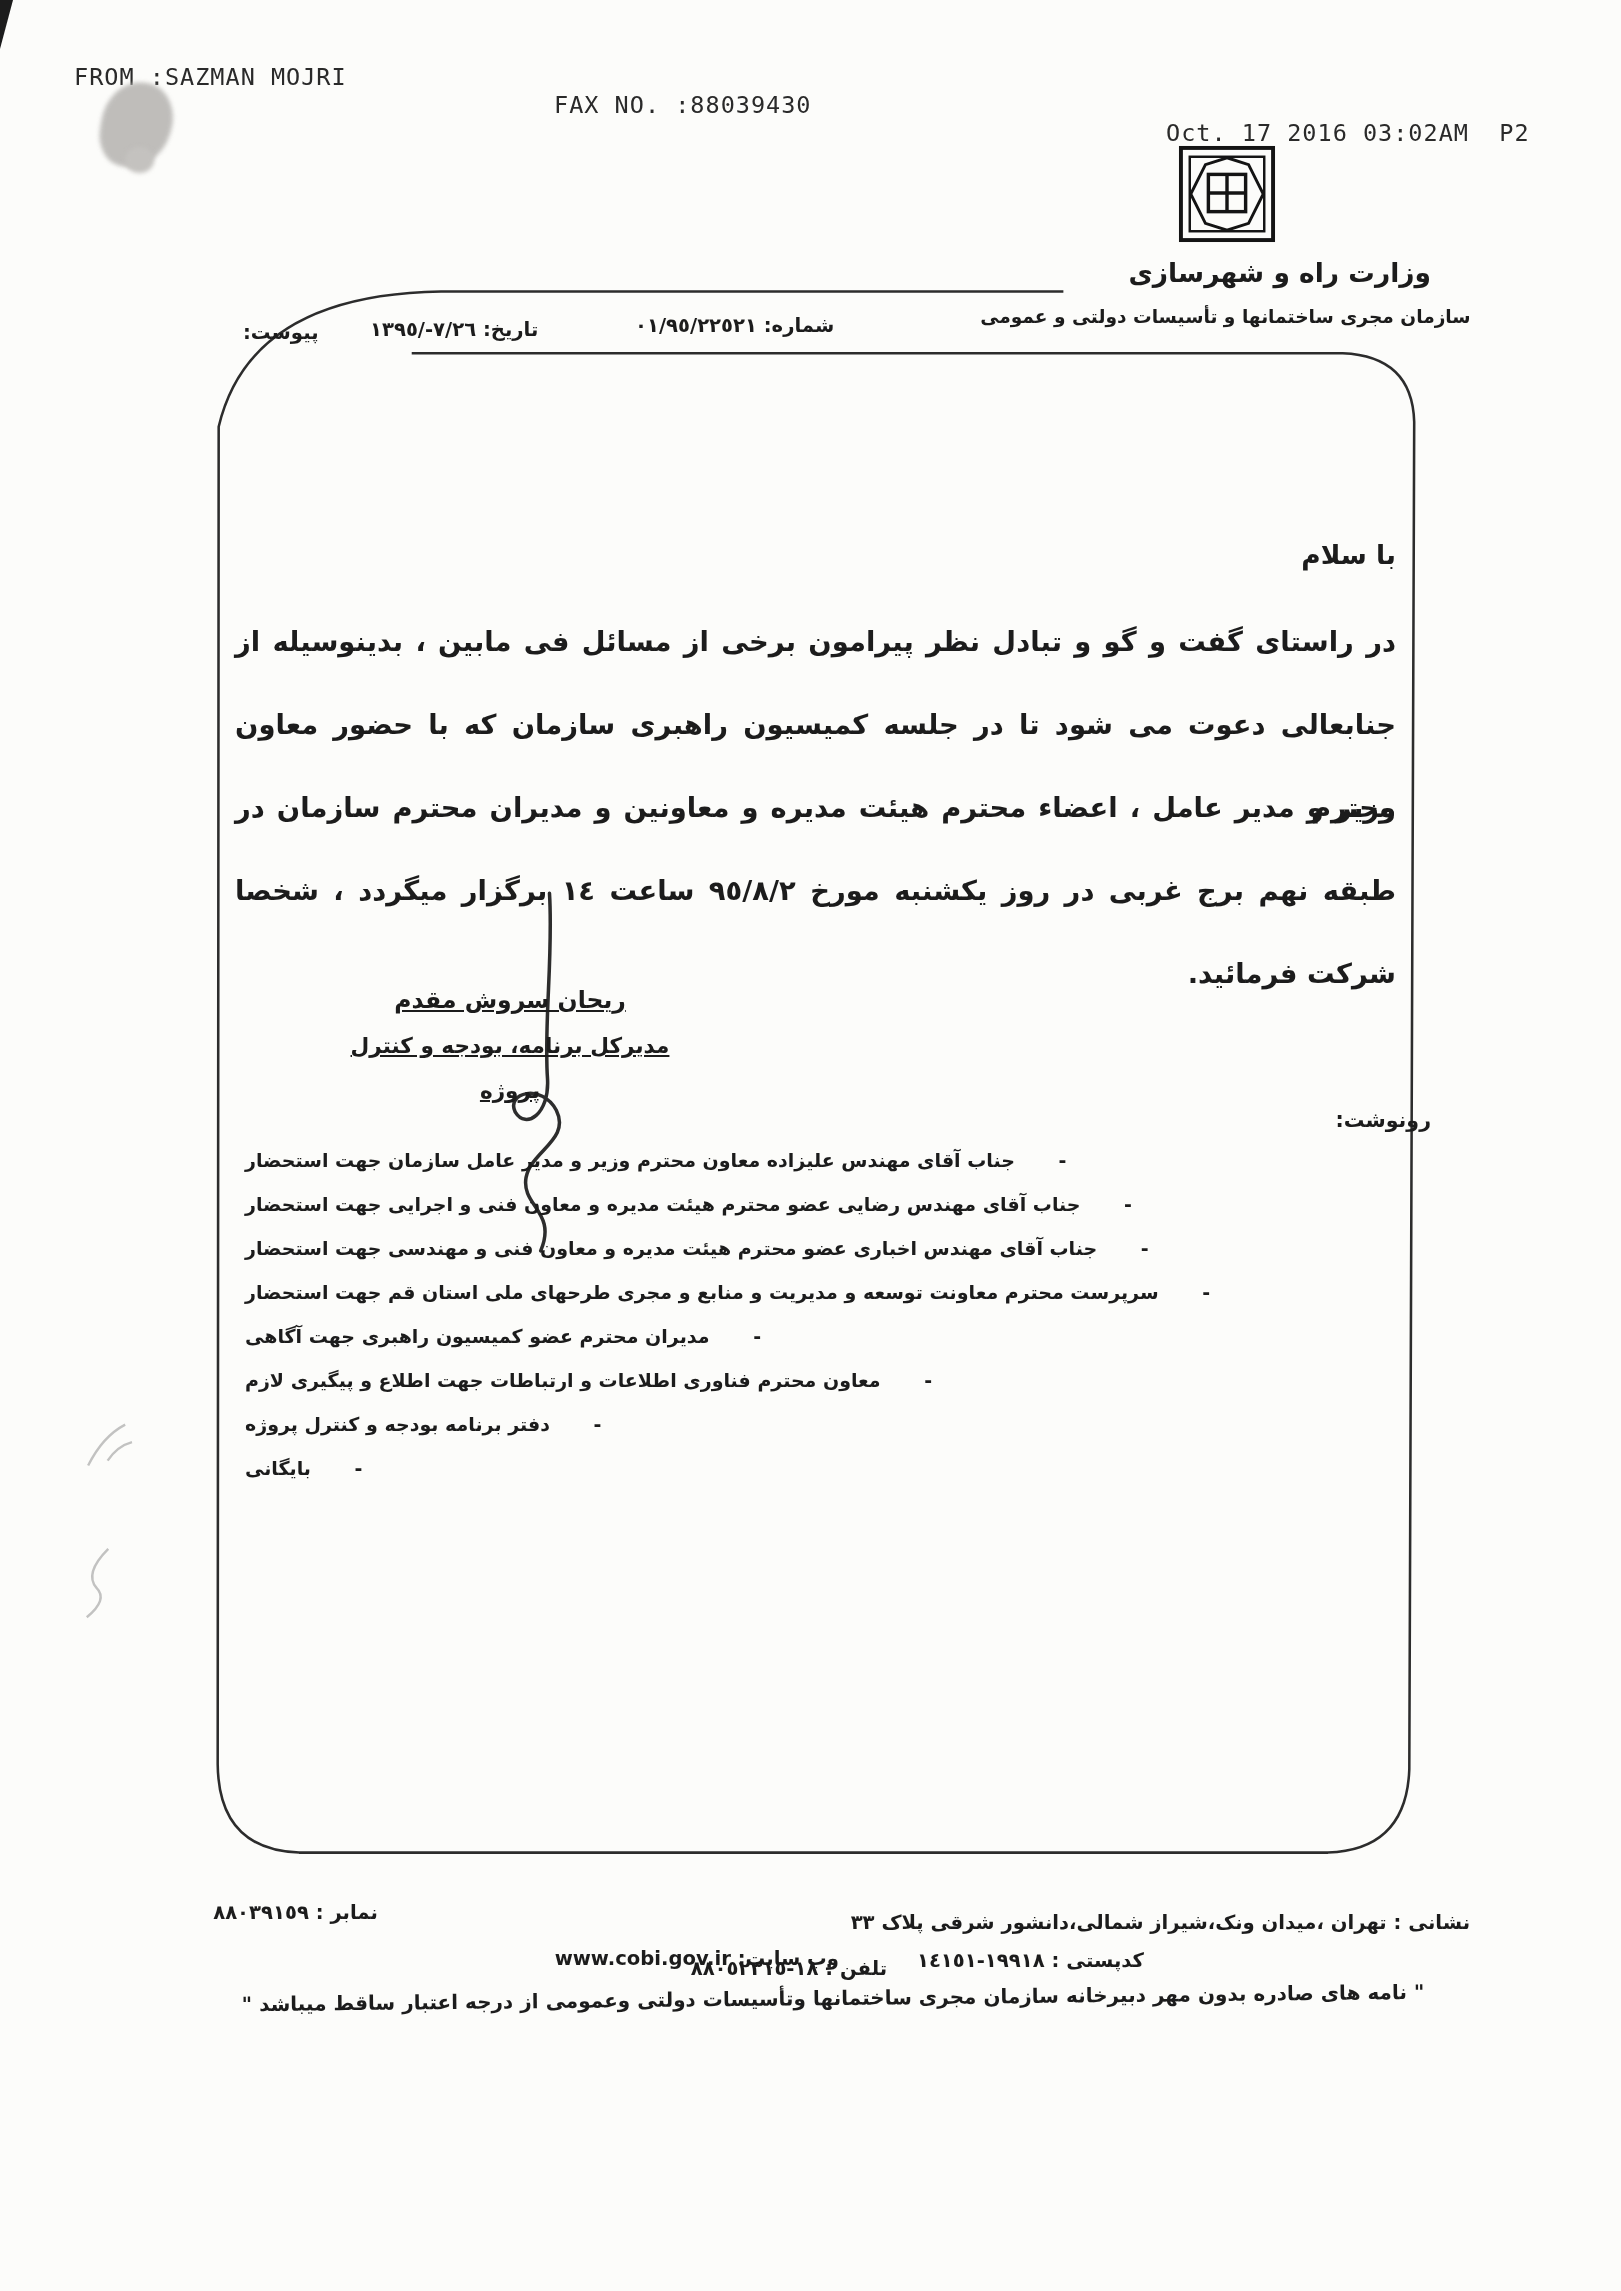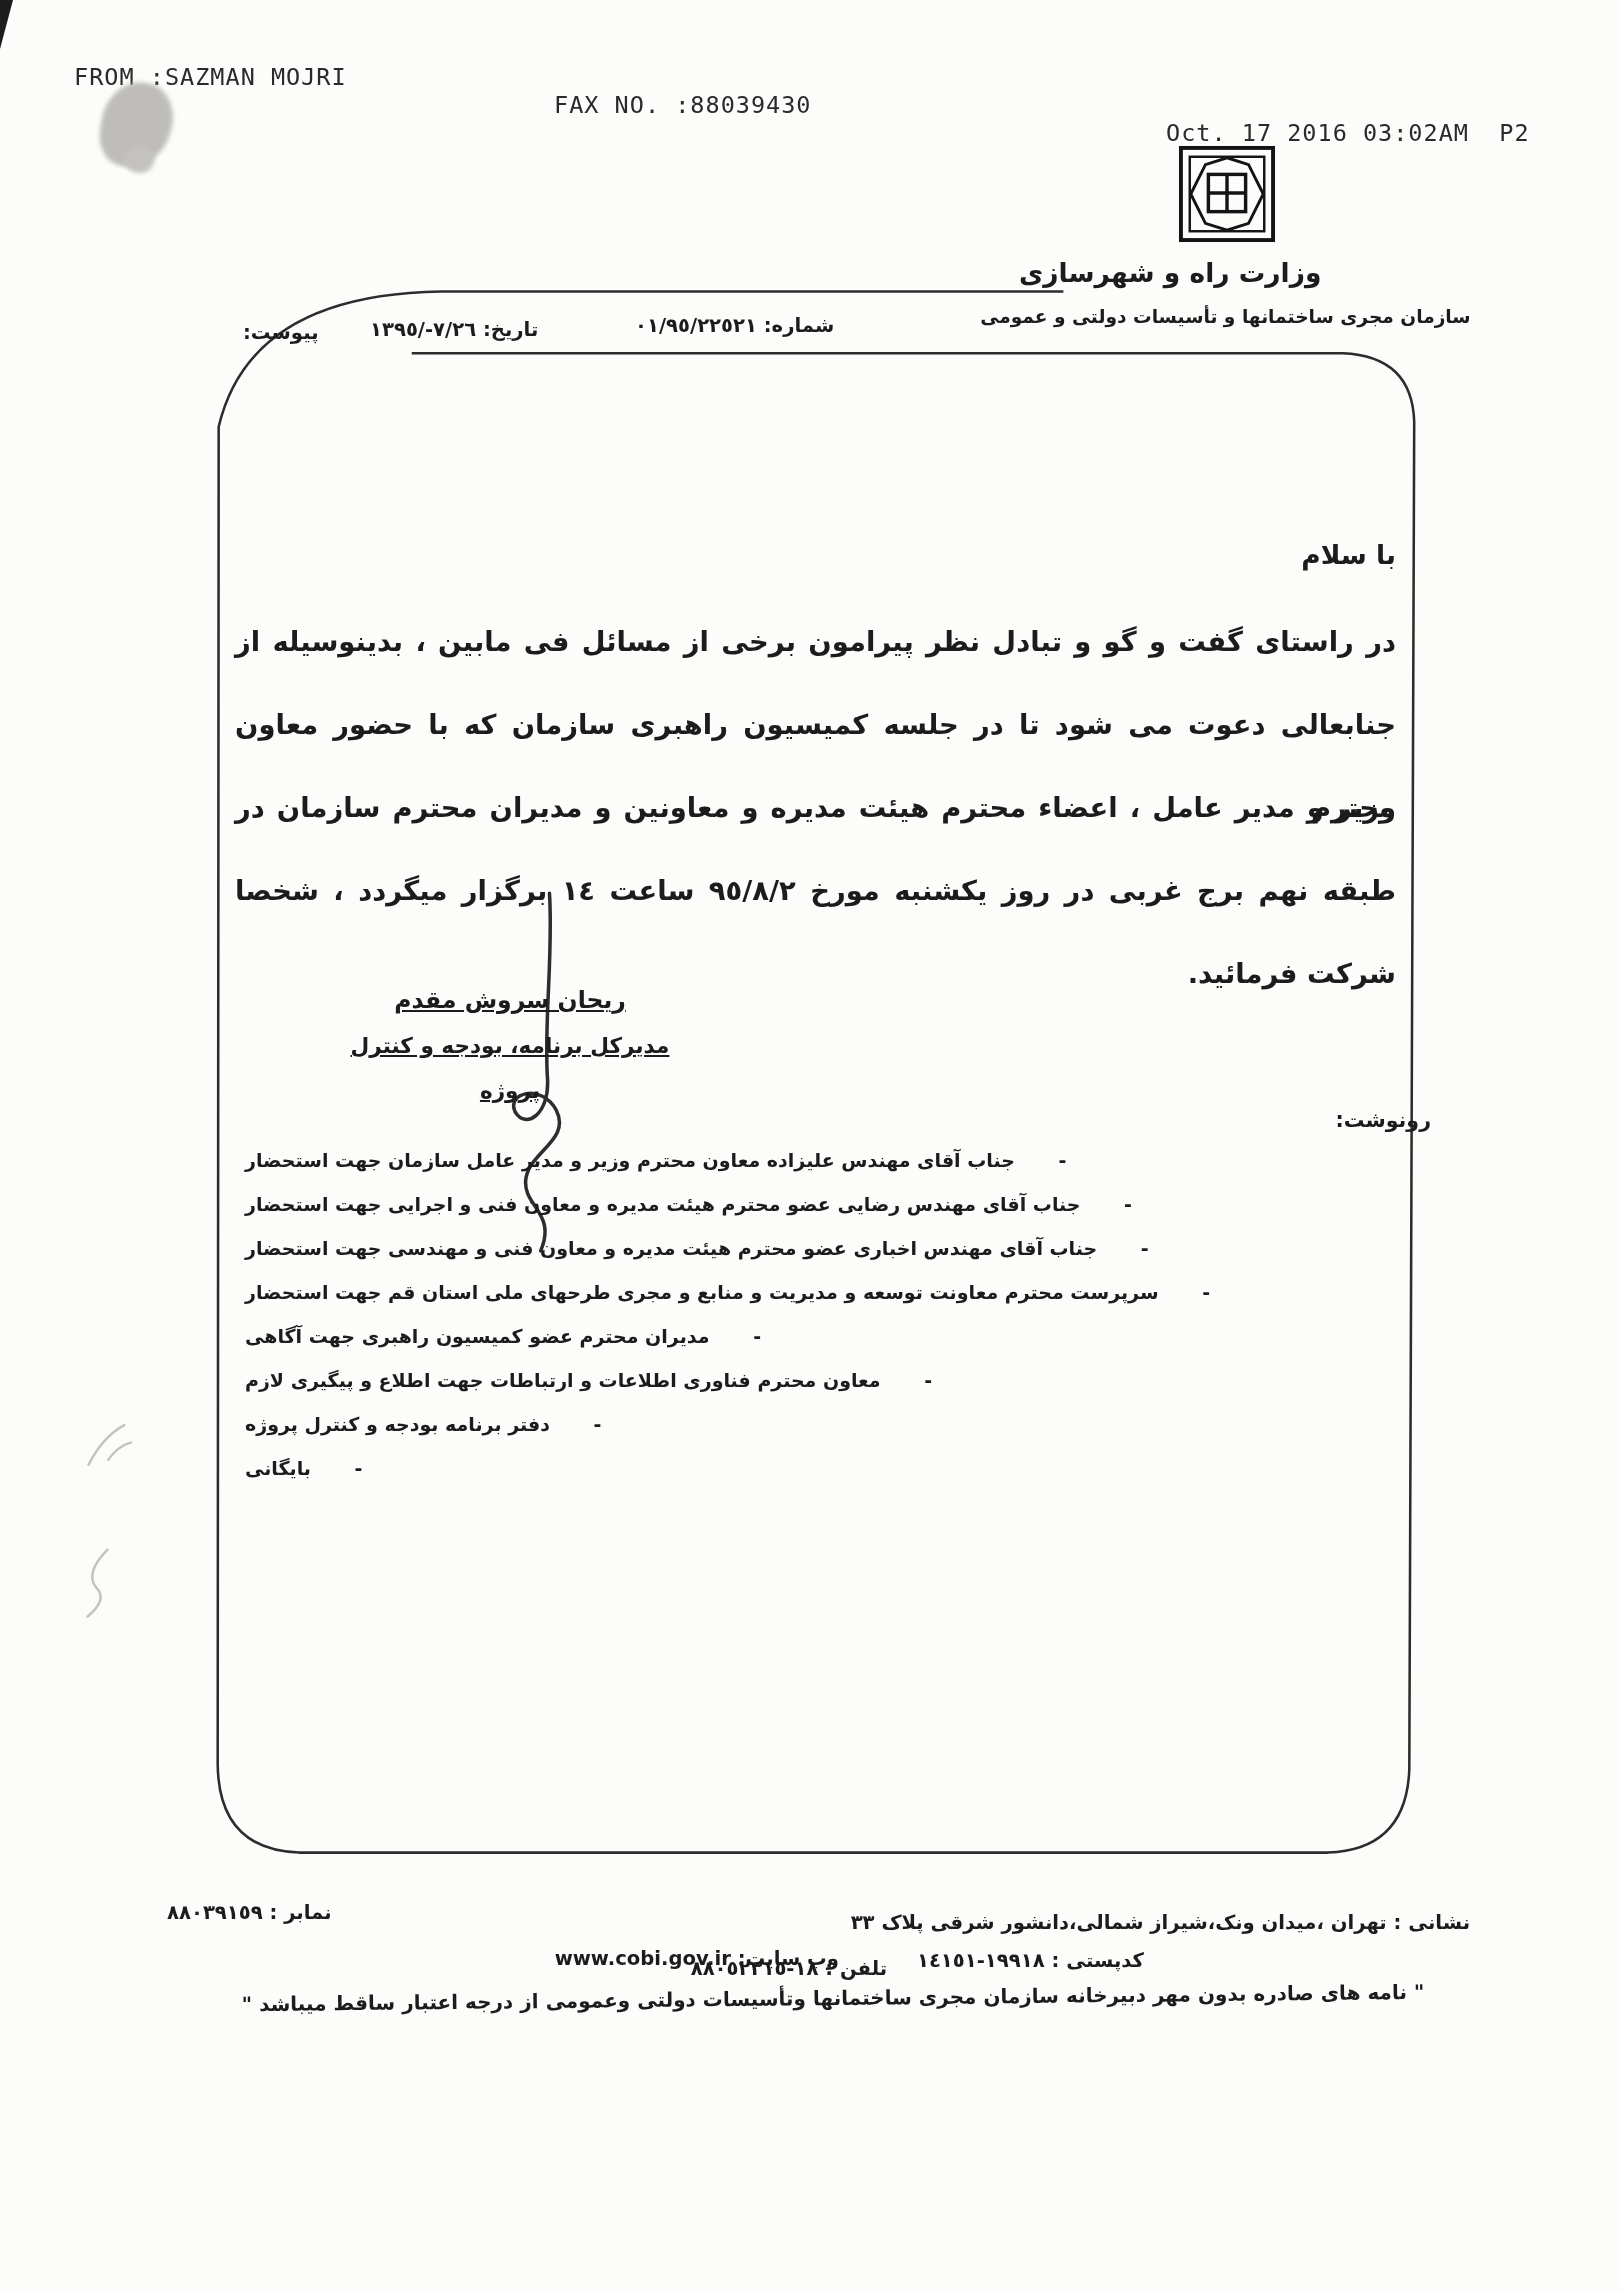--- a/index.html
+++ b/index.html
@@ -18,21 +18,21 @@
     font-family:"DejaVu Sans Mono","Liberation Mono",monospace;
     font-size:23.5px;letter-spacing:1px;color:#2a2a2a;white-space:pre;padding-left:26px;
   }
   .fax-from{position:absolute;left:74px;}
   .fax-no{position:absolute;left:554px;}
   .fax-dt{position:absolute;left:1166px;}
   
   .logo{position:absolute;left:1178px;top:145px;width:98px;height:98px;}
   .ministry{
     position:absolute;left:1019px;top:257px;width:412px;
-    text-align:left;font-size:26.5px;font-weight:700;direction:rtl;
+    text-align:right;font-size:26.5px;font-weight:700;direction:rtl;
   }
   .org{
     position:absolute;left:961px;top:306px;width:529px;
     text-align:center;font-size:18.6px;font-weight:700;direction:rtl;
   }
   
   .meta{direction:rtl;font-size:19.6px;font-weight:700;white-space:nowrap;}
   .f-attach{left:243px;top:321px;}
   .f-date{left:370px;top:318px;}
   .f-num{left:635px;top:314px;}
@@ -63,21 +63,21 @@
   }
   .smudge2{left:125px;top:147px;width:29px;height:25.5px;border-radius:50%;background:#c4c2bf;filter:blur(2px);}
   .corner-wedge{left:0;top:0;width:0;height:0;border-top:49px solid #1c1c1c;border-right:13.7px solid transparent;}
   .pencil{opacity:.5;}
   
   .foot{direction:rtl;font-size:19.6px;font-weight:700;white-space:nowrap;}
   .foot-address{left:882px;top:1911px;width:588px;text-align:right;}
   .foot-postal{left:686px;top:1949px;width:458px;text-align:right;}
   .foot-phone{left:564px;top:1957px;width:323px;text-align:right;}
   .foot-web{left:490px;top:1947px;width:349px;text-align:right;}
-  .foot-fax{left:167px;top:1901px;width:257px;text-align:left;}
+  .foot-fax{left:167px;top:1901px;width:257px;text-align:center;}
   .disclaimer{
     left:196px;top:1986px;width:1274px;text-align:center;direction:rtl;
     font-size:20px;font-weight:700;transform:rotate(-0.6deg);
   }
 </style>
 </head>
 <body>
 
 <div class="page">
 

